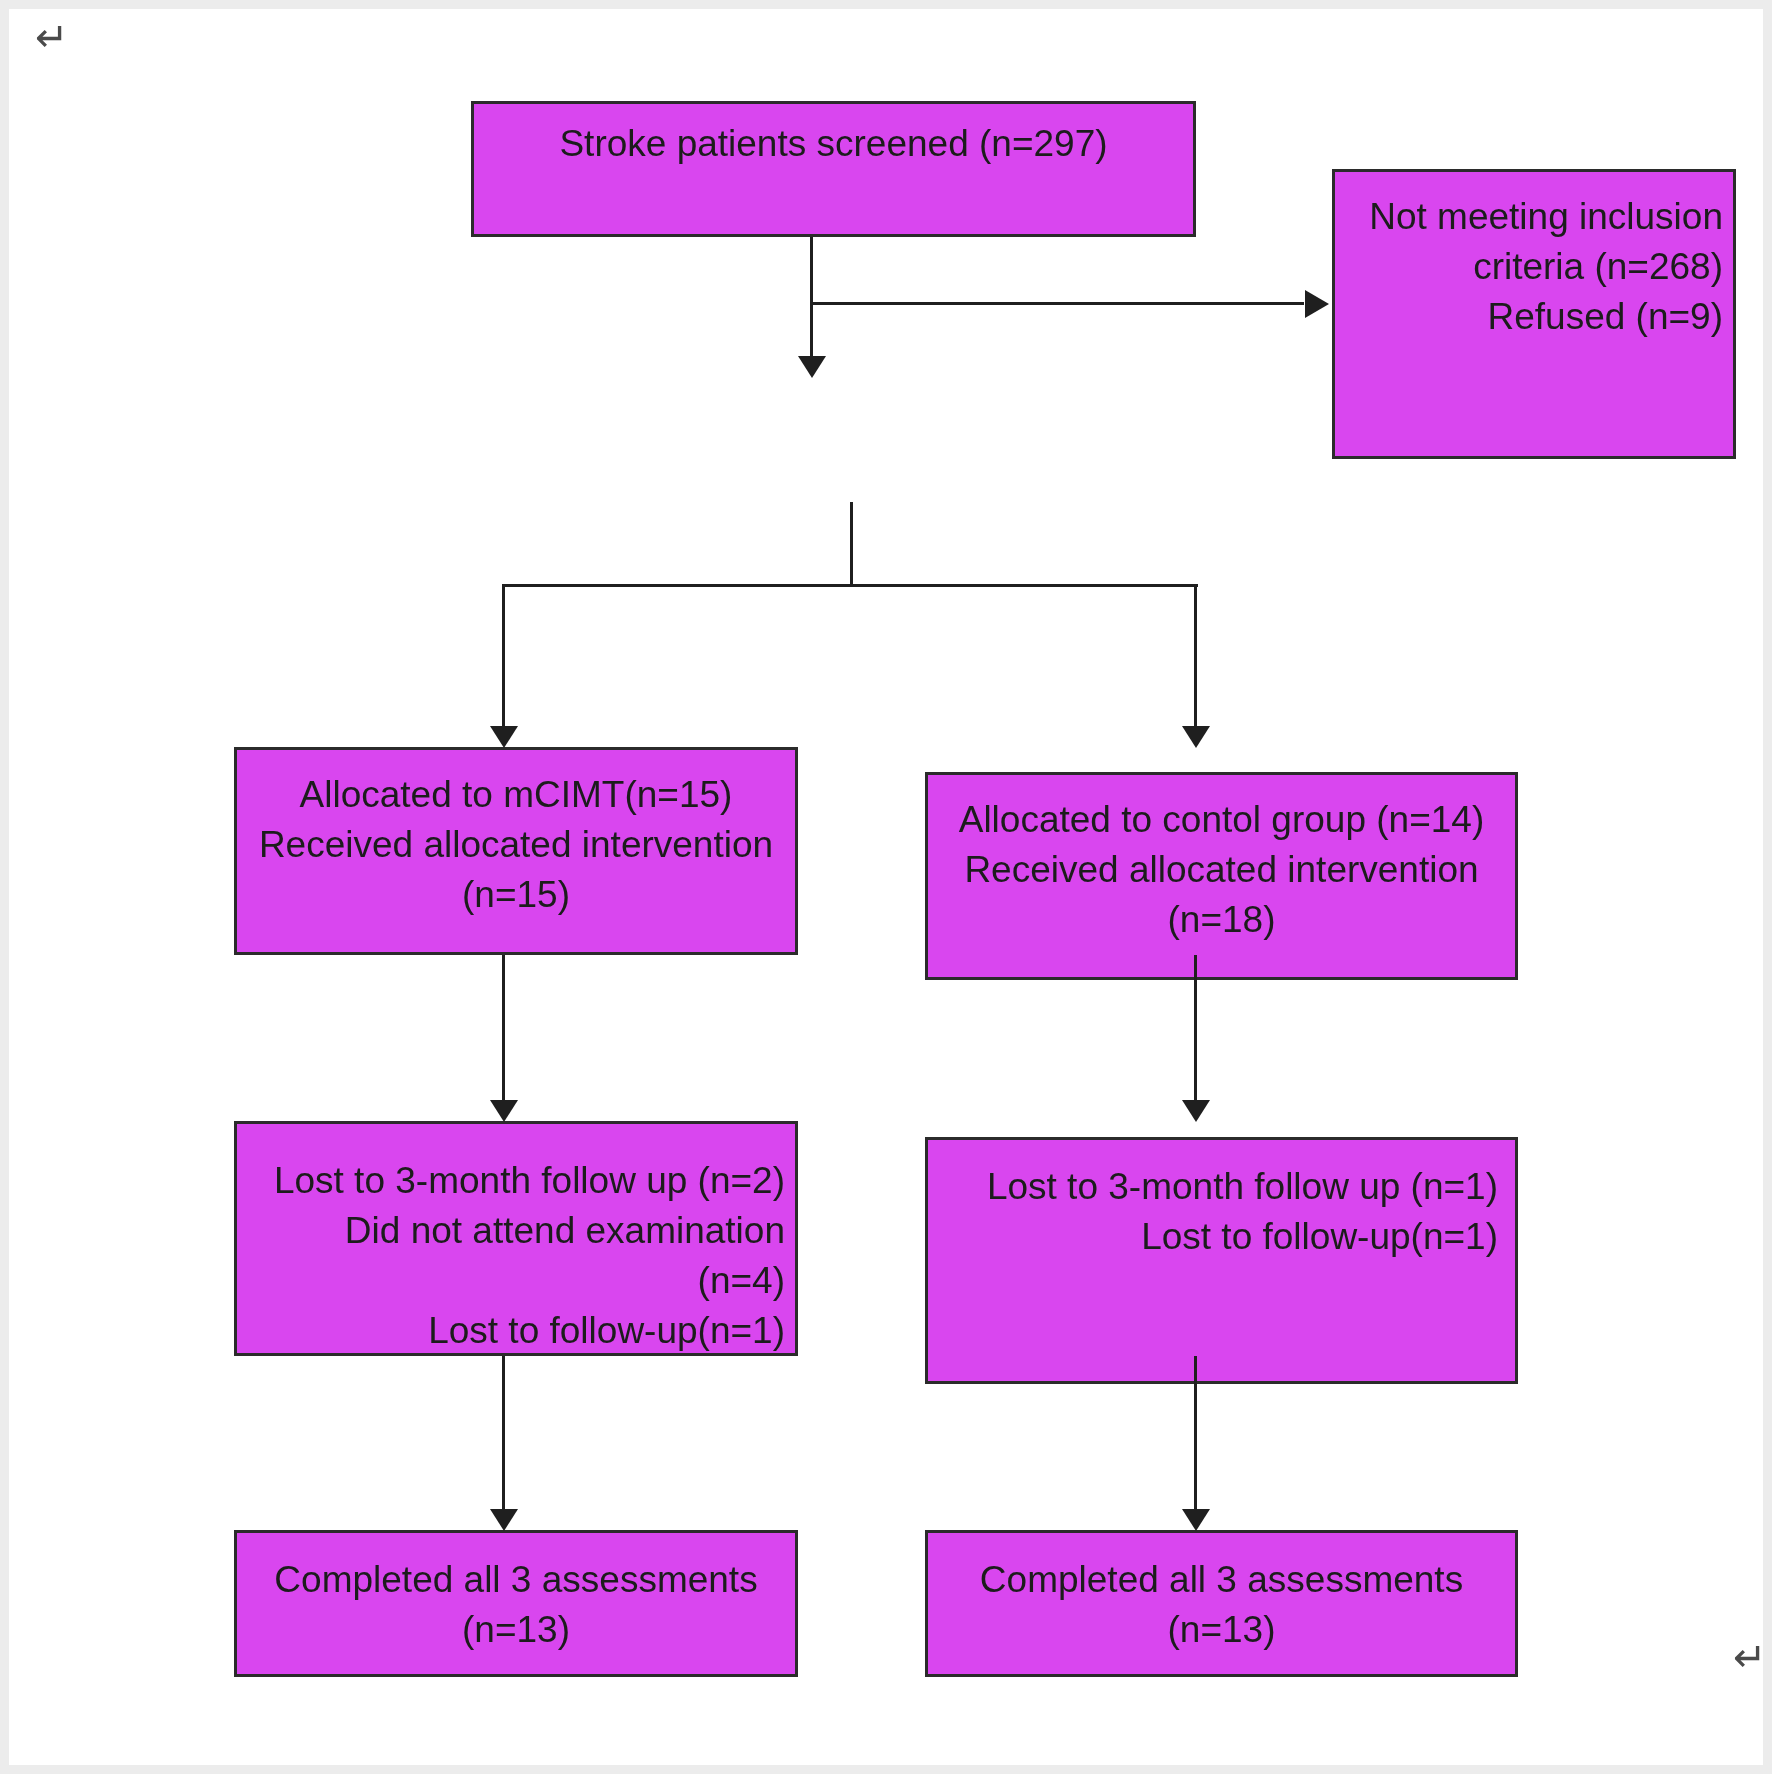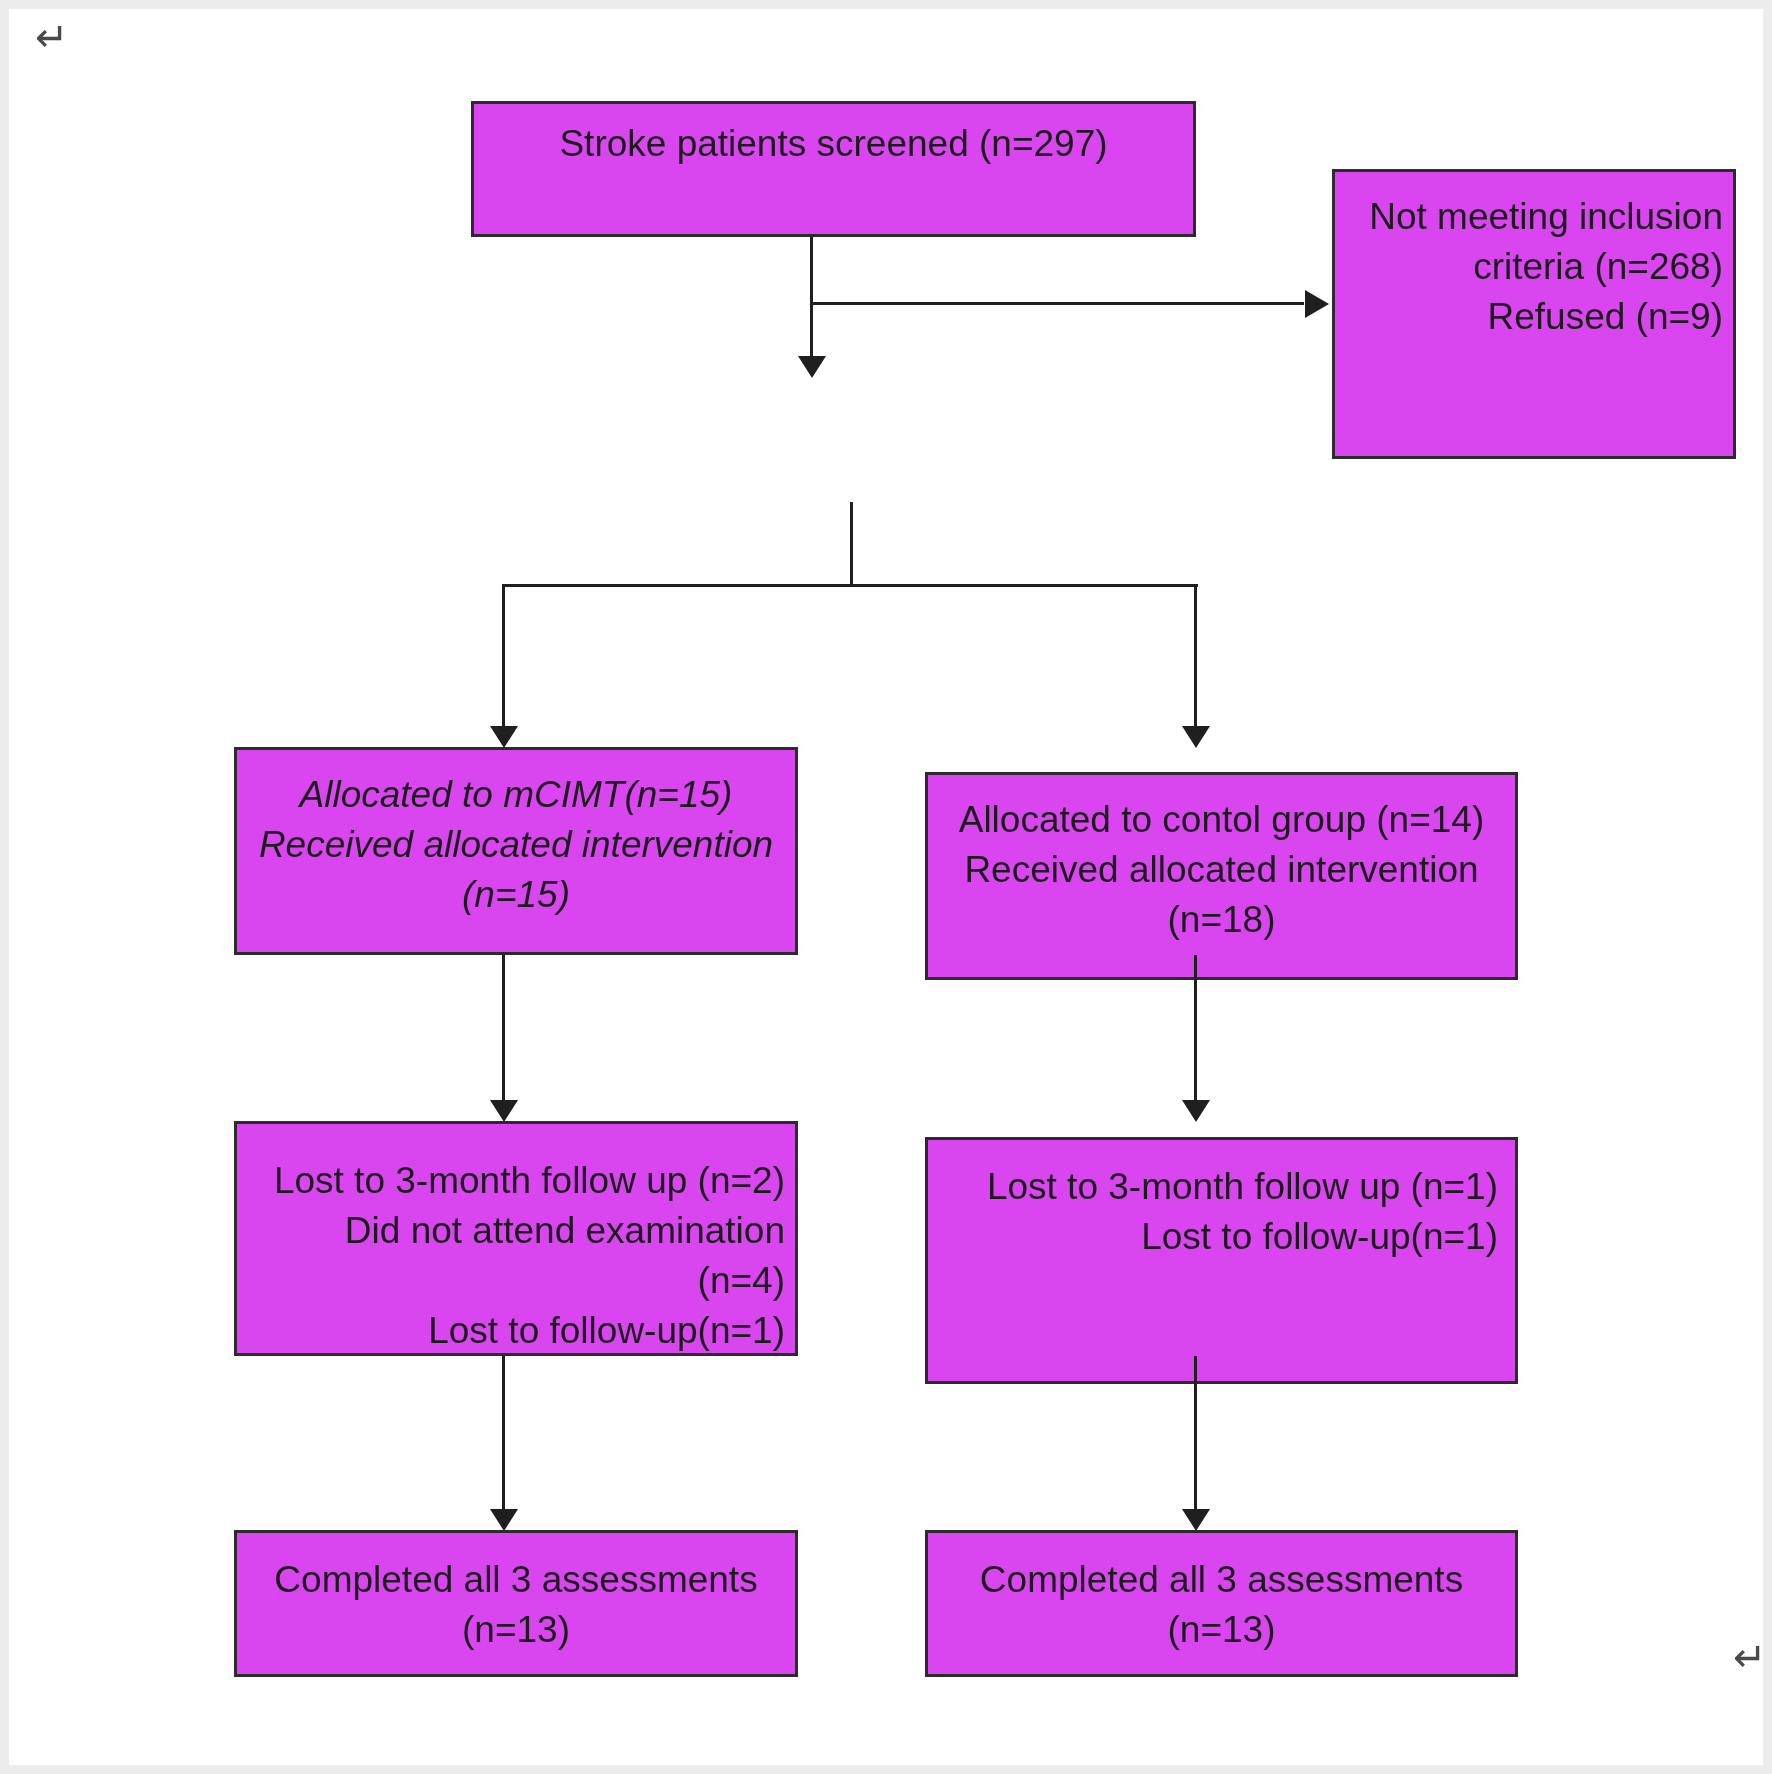--- a/index.html
+++ b/index.html
@@ -23,21 +23,21 @@
   }
   .center{text-align:center;}
   .leftal{text-align:right;}
   .line{white-space:nowrap;}
   .indent-rest .line + .line{padding-left:27px;}
 
   
   .b-screened   {left:462px; top:92px;   width:725px; height:136px; padding-top:15px;}
   .b-excluded   {left:1323px;top:160px;  width:404px; height:290px; padding:20px 10px 0 28px;}
   .b-random     {left:462px; top:368px;  width:725px; height:125px; padding-top:15px;}
-  .b-allocL     {left:225px; top:738px;  width:564px; height:208px; padding-top:20px;font-style:italic;}
+  .b-allocL     {left:225px; top:738px;  width:564px; height:208px; padding-top:20px;}
   .b-allocR     {left:916px; top:738px;  width:593px; height:208px; padding-top:20px;margin-top:25px;}
   .b-lostL      {left:225px; top:1112px; width:564px; height:235px; padding:32px 10px 0 26px;}
   .b-lostR      {left:916px; top:1128px; width:593px; height:247px; padding:22px 17px 0 40px;}
   .b-doneL      {left:225px; top:1521px; width:564px; height:147px; padding-top:22px;}
   .b-doneR      {left:916px; top:1521px; width:593px; height:147px; padding-top:22px;}
 
   
   .cline{position:absolute;background:#1f1f1f;}
   .v1 {left:801px;  top:228px;  width:3px;  height:122px;}
   .h1 {left:801px;  top:293px;  width:494px;height:3px;}

